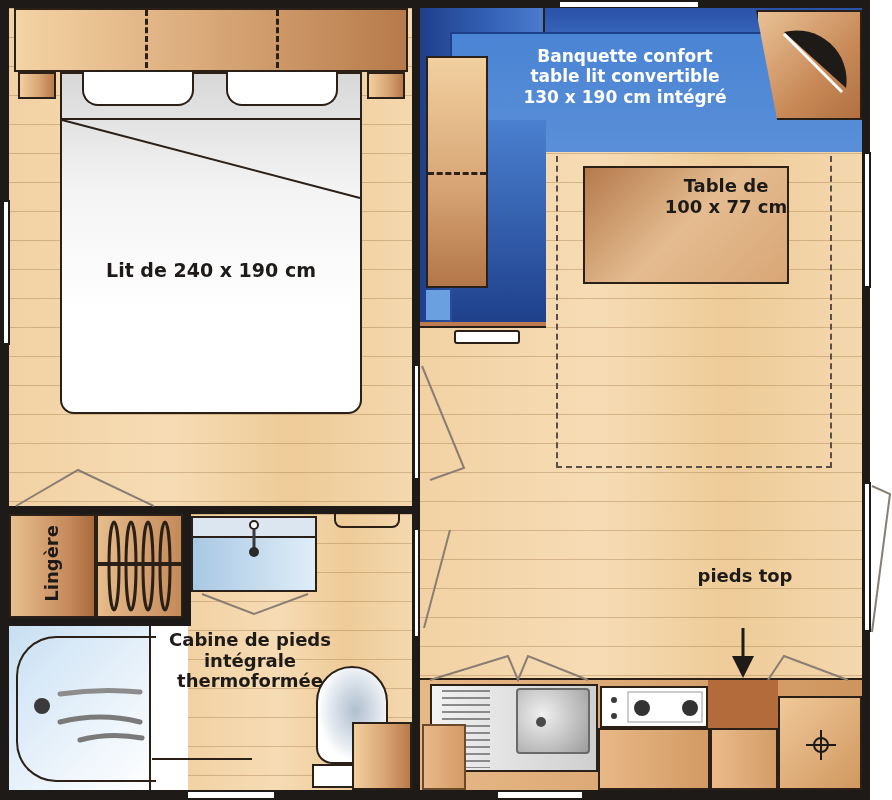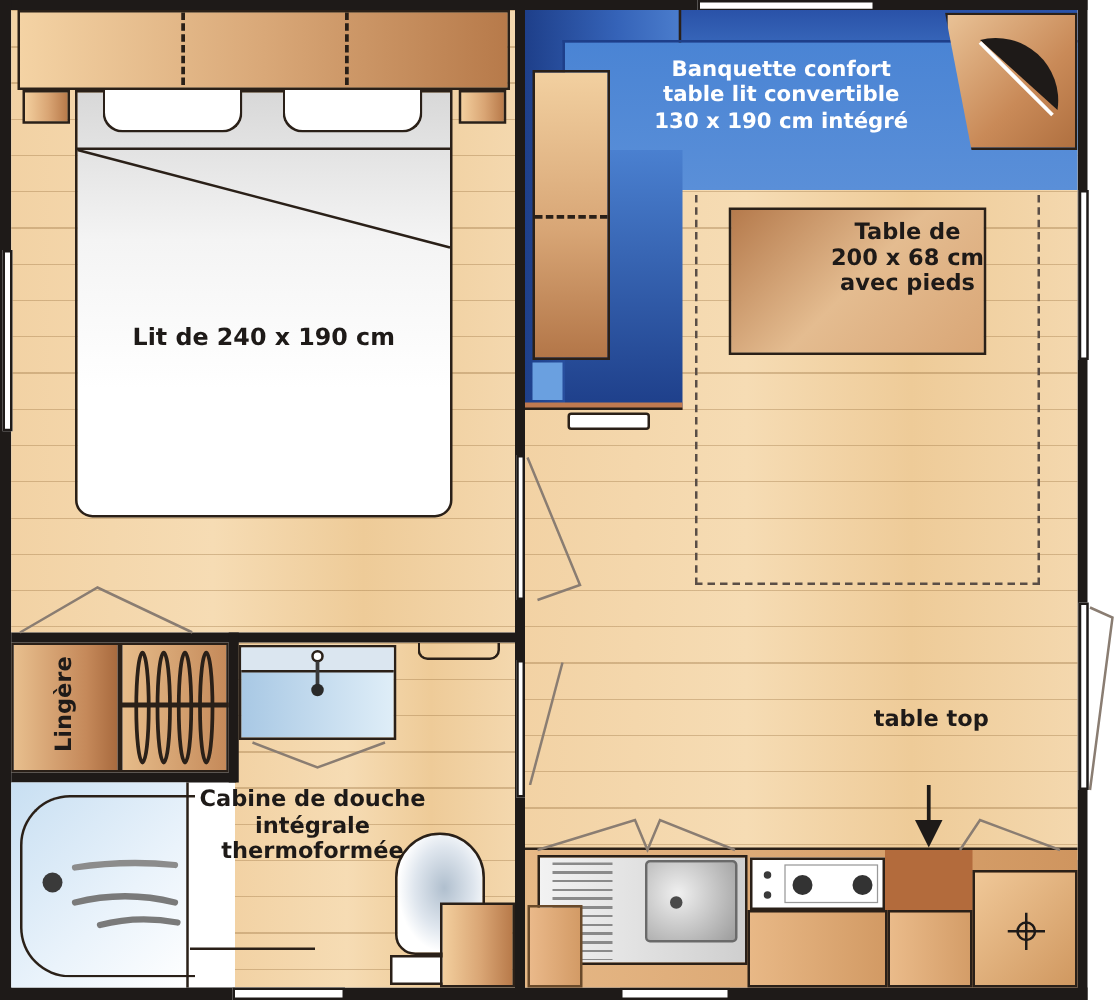--- a/index.html
+++ b/index.html
@@ -86,22 +86,21 @@
 <div class="abs" style="left:756px;top:10px;width:106px;height:110px;background:linear-gradient(135deg,#e9c296 0%,#c98a58 60%,#b07040 100%);border:2px solid #2a2018;clip-path:polygon(0 0,100% 0,100% 100%,20% 100%);"></div>
 <svg class="abs" style="left:778px;top:22px;" width="72" height="72">
   <path d="M6,10 A50,50 0 0 1 68,66 Z" fill="#1e1a18"></path>
   <line x1="6" y1="12" x2="64" y2="70" stroke="#ffffff" stroke-width="3"></line>
 </svg>
 
 <div class="abs" style="left:556px;top:156px;width:276px;height:312px;border:2px dashed #5a4e46;border-top:none;"></div>
 <div class="abs" style="left:583px;top:166px;width:206px;height:118px;background:linear-gradient(135deg,#b57a4c 0%,#e4bc90 50%,#d9a676 100%);border:2px solid #2a2018;"></div>
 <div class="abs label" style="left:583px;top:176px;width:196px;font-size:18px;margin-left:45px;">
   <div>Table de</div>
-  <div>200 x 68 cm</div>
-  <div>avec pieds</div>
+  <div>100 x 77 cm</div>
 </div>
 
 <svg class="abs" style="left:420px;top:364px;" width="50" height="120">
     <polyline points="2,2 44,104 10,116" fill="none" stroke="#8a7d72" stroke-width="2"></polyline>
   </svg>
 <svg class="abs" style="left:420px;top:528px;" width="50" height="100">
     <polyline points="30,2 4,100" fill="none" stroke="#8a7d72" stroke-width="2"></polyline>
   </svg>
 
 <div class="abs wood" style="left:9px;top:514px;width:87px;height:104px;background:linear-gradient(90deg,#e8bf8e 0%,#c5895a 70%,#a86a3e 100%);"></div>
@@ -129,21 +128,21 @@
 
 <div class="abs" style="left:9px;top:626px;width:142px;height:164px;background:linear-gradient(135deg,#c8dff2 0%,#eaf3fb 60%,#ffffff 100%);border-right:2px solid #2a2018;"></div>
 <div class="abs" style="left:16px;top:636px;width:140px;height:146px;border:2px solid #2a2018;border-right:none;border-radius:40px 0 0 40px;"></div>
 <svg class="abs" style="left:30px;top:670px;" width="120" height="90">
   <circle cx="12" cy="36" r="8" fill="#3a3a3a"></circle>
   <path d="M30,24 Q70,18 110,22" fill="none" stroke="#8c8c8c" stroke-width="5" stroke-linecap="round"></path>
   <path d="M30,52 Q70,42 110,52" fill="none" stroke="#7a7a7a" stroke-width="5" stroke-linecap="round"></path>
   <path d="M50,70 Q80,62 112,68" fill="none" stroke="#7a7a7a" stroke-width="5" stroke-linecap="round"></path>
 </svg>
 <div class="abs label" style="left:130px;top:630px;width:240px;font-size:18px;">
-  <div>Cabine de douche</div>
+  <div>Cabine de pieds</div>
   <div>intégrale</div>
   <div>thermoformée</div>
 </div>
 <div class="abs" style="left:152px;top:758px;width:100px;height:0;border-top:2px solid #2a2018;"></div>
 
 <div class="abs" style="left:316px;top:666px;width:72px;height:98px;background:radial-gradient(ellipse at 55% 45%,#b0bfce 0%,#dfe6ee 45%,#ffffff 70%);border:2px solid #2a2018;border-radius:40px 40px 18px 18px;"></div>
 <div class="abs" style="left:312px;top:764px;width:46px;height:24px;background:#fff;border:2px solid #2a2018;"></div>
 <div class="abs wood" style="left:352px;top:722px;width:60px;height:68px;"></div>
 
 <div class="abs" style="left:420px;top:678px;width:442px;height:112px;background:linear-gradient(90deg,#e6b886 0%,#cf955f 100%);border-top:2px solid #2a2018;"></div>
@@ -169,21 +168,21 @@
   <circle cx="15" cy="15" r="7" fill="none" stroke="#1e1a18" stroke-width="2"></circle>
   <line x1="0" y1="15" x2="30" y2="15" stroke="#1e1a18" stroke-width="2"></line>
   <line x1="15" y1="0" x2="15" y2="30" stroke="#1e1a18" stroke-width="2"></line>
 </svg>
 <svg class="abs" style="left:428px;top:652px;" width="434" height="30">
   <polyline points="2,28 80,4 90,28 100,4 160,28" fill="none" stroke="#8a7d72" stroke-width="2"></polyline>
   <polyline points="340,28 356,4 420,28" fill="none" stroke="#8a7d72" stroke-width="2"></polyline>
 </svg>
 
 <div class="abs label" style="left:640px;top:566px;width:210px;font-size:18px;">
-  <div>table top</div>
+  <div>pieds top</div>
 </div>
 <svg class="abs" style="left:728px;top:628px;" width="30" height="52">
   <line x1="15" y1="0" x2="15" y2="36" stroke="#1e1a18" stroke-width="3"></line>
   <polygon points="4,28 26,28 15,50" fill="#1e1a18"></polygon>
 </svg>
 
 <svg class="abs" style="left:870px;top:484px;" width="22" height="150">
     <polyline points="2,2 20,10 2,148" fill="none" stroke="#8a7d72" stroke-width="2"></polyline>
   </svg>
 

